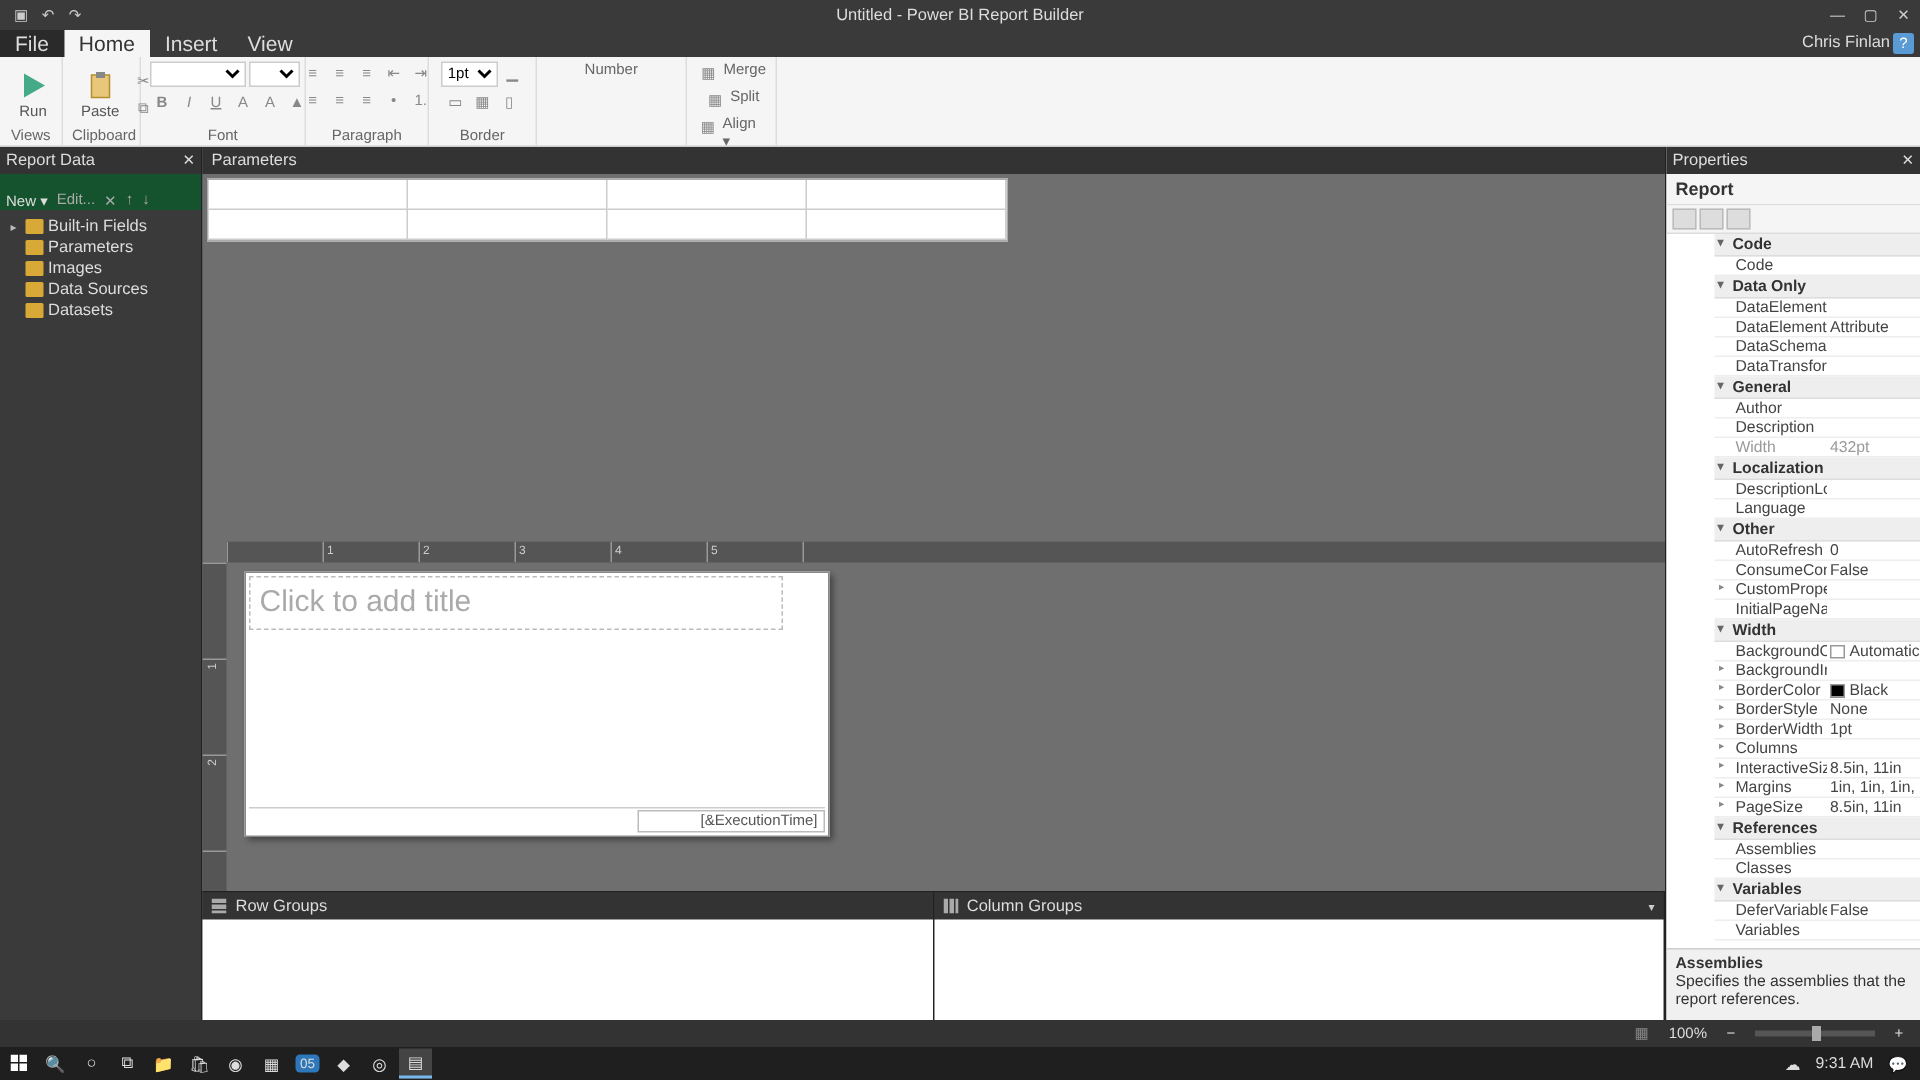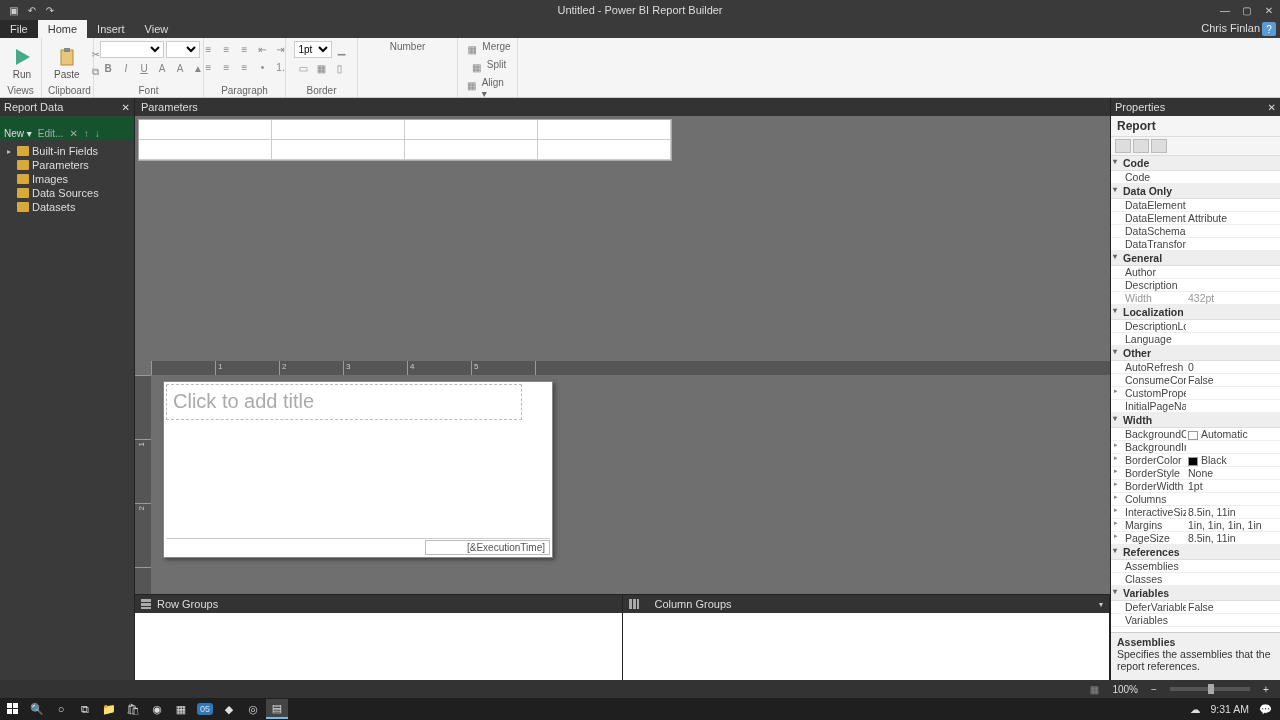--- a/index.html
+++ b/index.html
@@ -8,21 +8,21 @@
 
 .titlebar { height: 20px; background: #3a3a3a; display: flex; align-items: center; position: relative; }
 .titlebar .qat { display: flex; gap: 2px; padding-left: 6px; }
 .qat-btn { width: 16px; height: 16px; display: flex; align-items: center; justify-content: center; color: #ccc; font-size: 10px; }
 .titlebar .title { position: absolute; left: 50%; transform: translateX(-50%); color: #ddd; font-size: 11px; }
 .titlebar .winbtns { margin-left: auto; display: flex; }
 .winbtn { width: 22px; height: 18px; display: flex; align-items: center; justify-content: center; color: #ccc; font-size: 10px; }
 
 
 .menutabs { height: 18px; background: #3a3a3a; display: flex; align-items: stretch; position: relative; }
-.menutab { padding: 2px 10px; color: #ddd; font-size: 11px; display: flex; align-items: center; }
+.menutab { padding: 2px 10px; color: #ddd; font-size: 14px; display: flex; align-items: center; }
 .menutab.file { background: #2a2a2a; }
 .menutab.active { background: #f5f5f5; color: #333; }
 .menutabs .user { position: absolute; right: 20px; font-size: 11px; color: #ddd; top: 2px; }
 .menutabs .help { position: absolute; right: 4px; top: 2px; width: 14px; height: 14px; background: #5a9bd5; color: #fff; font-size: 10px; border-radius: 2px; display: flex; align-items: center; justify-content: center; }
 
 
 .ribbon { height: 60px; background: #f5f5f5; display: flex; border-bottom: 1px solid #ccc; }
 .ribgroup { display: flex; flex-direction: column; border-right: 1px solid #ddd; padding: 3px 6px 0 6px; }
 .ribgroup .controls { flex: 1; display: flex; align-items: center; gap: 2px; }
 .ribgroup .label { text-align: center; font-size: 10px; color: #666; padding-bottom: 1px; }
@@ -74,21 +74,21 @@
 .groupbody { flex: 1; background: #fff; }
 .groupcol:last-child .grouphead { justify-content: space-between; }
 .caret-down { font-size: 8px; color: #ccc; }
 
 
 .props { width: 170px; background: #fff; display: flex; flex-direction: column; border-left: 1px solid #222; }
 .props .panelhead { background: #333; color: #ddd; }
 .props .objname { padding: 3px 6px; font-weight: 600; color: #333; font-size: 12px; border-bottom: 1px solid #ddd; background: #f5f5f5; }
 .props .proptoolbar { padding: 2px 4px; display: flex; gap: 2px; border-bottom: 1px solid #ddd; background: #f5f5f5; }
 .props .proptoolbar .pbtn { width: 16px; height: 14px; background: #ddd; border: 1px solid #bbb; }
-.propgrid { flex: 1; overflow-y: auto; font-size: 10.5px; color: #333; background: #fff; }
+.propgrid { flex: 1; overflow-y: auto; font-size: 10.5px; color: #333; background: #fff; padding-left: 32px; }
 .pcat { background: #eee; padding: 1px 2px 1px 12px; font-weight: 600; position: relative; border-bottom: 1px solid #ddd; }
 .pcat::before { content: "▾"; position: absolute; left: 2px; font-size: 8px; color: #666; }
 .prow { display: flex; border-bottom: 1px solid #eee; }
 .prow .pname { width: 75px; padding: 0 2px 0 14px; white-space: nowrap; overflow: hidden; color: #444; position: relative; }
 .prow.expandable .pname::before { content: "▸"; position: absolute; left: 3px; font-size: 7px; color: #888; }
 .prow .pval { flex: 1; padding: 0 2px; color: #444; white-space: nowrap; overflow: hidden; }
 .prow .pval .swatch { display:inline-block; width:10px; height:9px; border:1px solid #999; vertical-align:middle; margin-right:3px; background:#fff;}
 .prow .pval .swatch.black { background:#000; }
 .prow.dim .pname { color:#999 }
 .prow.dim .pval { color:#999 }
@@ -338,21 +338,21 @@
               <rect width="10" height="3" fill="#aaa"></rect>
               <rect y="4" width="10" height="3" fill="#aaa"></rect>
               <rect y="8" width="10" height="2" fill="#aaa"></rect>
             </svg>
             <span>Row Groups</span>
           </div>
         <div class="groupbody"></div>
       </div>
       <div class="groupcol">
         <div class="grouphead">
-            <span style="display:flex;gap:16px;align-items:center">
+            <span style="display:flex;gap:6px;align-items:center">
               <svg viewBox="0 0 10 10">
                 <rect width="3" height="10" fill="#aaa"></rect>
                 <rect x="4" width="3" height="10" fill="#aaa"></rect>
                 <rect x="8" width="2" height="10" fill="#aaa"></rect>
               </svg>
               <span>Column Groups</span>
             </span>
             <span class="caret-down">▾</span>
           </div>
         <div class="groupbody"></div>

